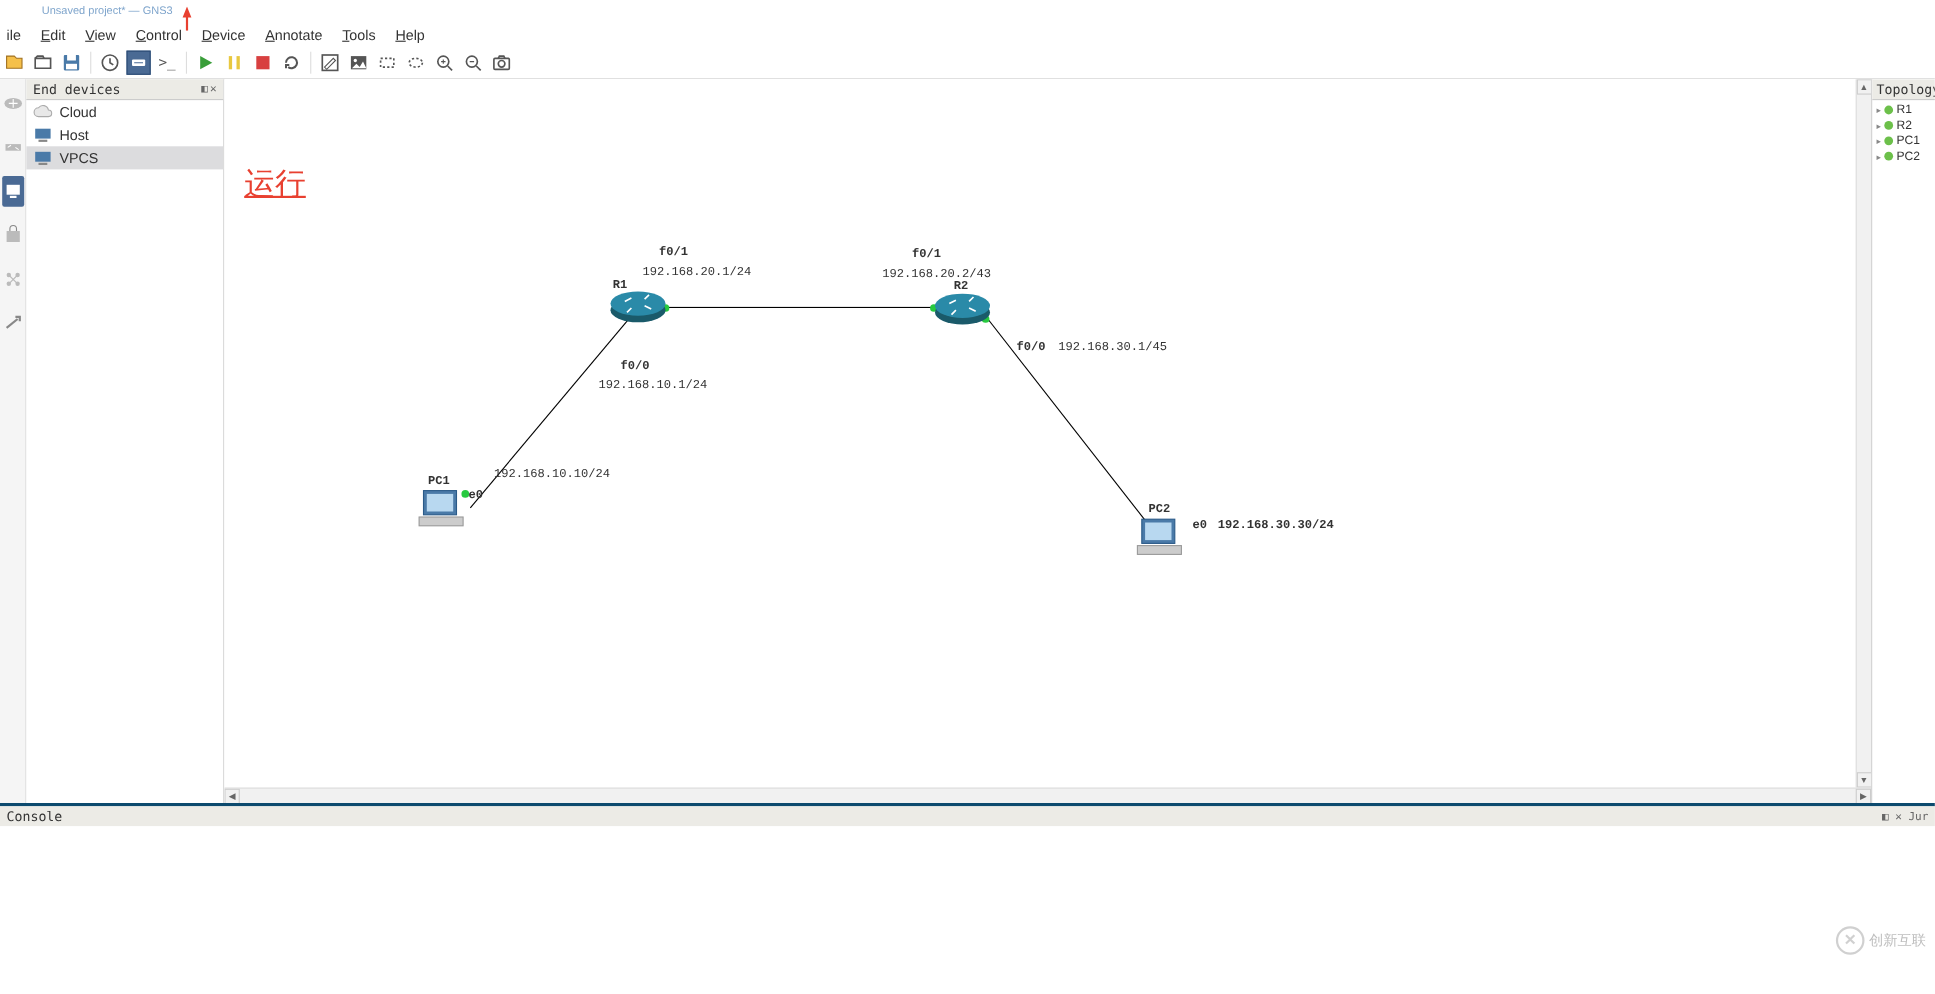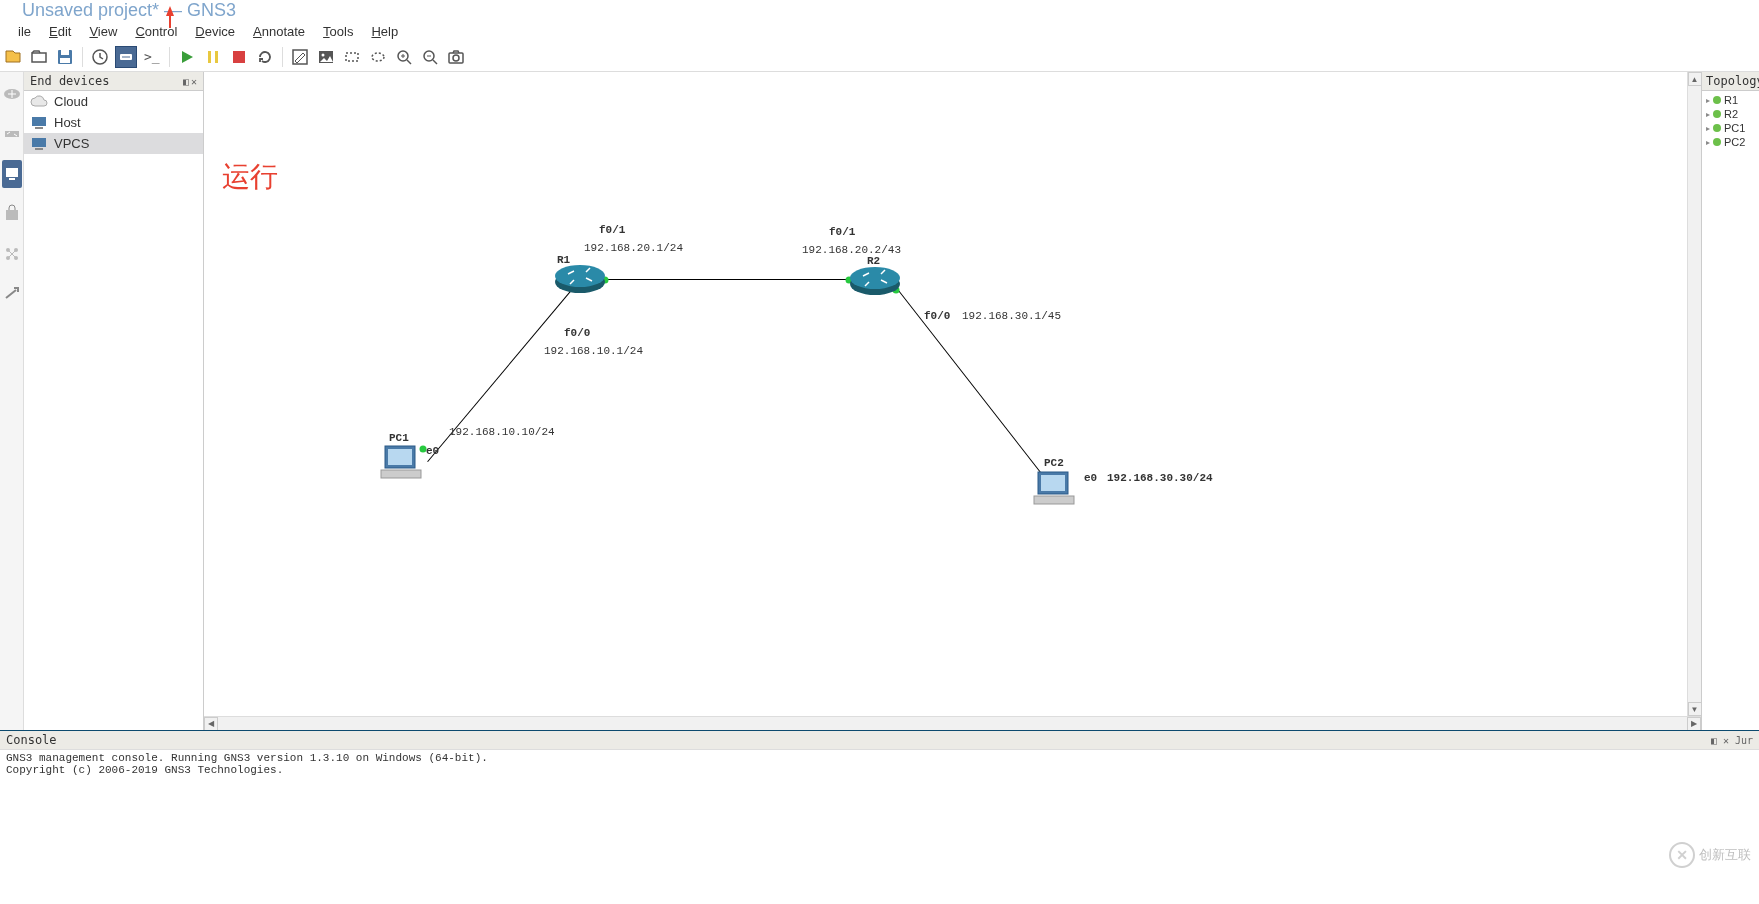--- a/index.html
+++ b/index.html
@@ -1,21 +1,21 @@
 <!DOCTYPE html>
 <html><head>
 <meta charset="utf-8">
 <style>
   * { box-sizing: border-box; margin: 0; padding: 0; }
   body { font-family: "Microsoft YaHei", Arial, sans-serif; font-size: 12px; background: #fff; color: #333; overflow: hidden; width: 1759px; height: 904px; position: relative; }
 
-  .title-bar { height: 20px; display: flex; align-items: center; padding-left: 4px; color: #7fa5cc; font-size: 18px; }
+  .title-bar { height: 20px; display: flex; align-items: center; padding-left: 20px; color: #7fa5cc; font-size: 10px; }
   .title-bar .icon-placeholder { width: 14px; height: 14px; background: #ccc; margin-right: 4px; opacity: 0; }
 
-  .menu-bar { height: 22px; display: flex; align-items: center; padding-left: 14px; gap: 10px; background: #fff; }
+  .menu-bar { height: 22px; display: flex; align-items: center; padding-left: 2px; gap: 10px; background: #fff; }
   .menu-item { font-size: 13px; color: #333; padding: 2px 4px; cursor: default; }
   .menu-item .ul { text-decoration: underline; }
 
   .toolbar { height: 30px; display: flex; align-items: center; padding: 0 2px; gap: 4px; background: #fff; border-bottom: 1px solid #ddd; }
   .tb-btn { width: 22px; height: 22px; display: inline-flex; align-items: center; justify-content: center; color: #555; }
   .tb-sep { width: 1px; height: 20px; background: #ddd; margin: 0 2px; }
 
   .main-area { display: flex; height: 658px; }
 
   .left-vertical-bar { width: 24px; background: #f5f5f5; display: flex; flex-direction: column; align-items: center; gap: 12px; padding-top: 8px; border-right: 1px solid #ddd; }
@@ -50,21 +50,21 @@
   .v-scrollbar { position: absolute; top: 0; right: 0; bottom: 14px; width: 14px; background: #f1f1f1; border-left: 1px solid #ddd; display: flex; flex-direction: column; align-items: center; }
   .v-scrollbar .arrow { width: 14px; height: 14px; display: flex; align-items: center; justify-content: center; font-size: 8px; color: #666; background: #f1f1f1; border: 1px solid #ccc; }
 
   .topology-panel { width: 58px; border-left: 1px solid #ccc; background: #fff; overflow: hidden; }
   .topo-header { background: #ecebe6; padding: 2px 4px; font-family: monospace; font-size: 12px; border-bottom: 1px solid #ccc; }
   .topo-list { padding: 2px 0; }
   .topo-item { display: flex; align-items: center; gap: 3px; padding: 1px 4px; font-size: 11px; white-space: nowrap; }
   .topo-item .chev { color: #888; font-size: 8px; }
   .topo-item .dot { width: 8px; height: 8px; border-radius: 50%; background: #6cc04a; }
 
-  .console-panel { border-top: 1px solid #0c4a6e; }
+  .console-panel { border-top: 3px solid #0c4a6e; }
   .console-header { background: #ecebe6; padding: 2px 6px; font-family: monospace; font-size: 12px; display: flex; justify-content: space-between; align-items: center; }
   .console-header .right { display: flex; gap: 6px; align-items: center; font-size: 10px; color: #666; }
   .console-body { padding: 2px 6px; font-family: "Courier New", monospace; font-size: 11px; white-space: pre-wrap; border-top: 1px solid #ddd; height: 40px; }
 
   .watermark { position: absolute; right: 8px; bottom: 36px; display: flex; align-items: center; gap: 4px; opacity: 0.55; font-size: 13px; color: #888; font-family: "Microsoft YaHei"; }
   .watermark .wm-logo { width: 26px; height: 26px; border: 2px solid #aaa; border-radius: 50%; display: flex; align-items: center; justify-content: center; font-size: 14px; color: #aaa; font-weight: bold; }
 </style>
 </head>
 <body>
 
@@ -269,21 +269,21 @@
             <rect x="5" y="11" width="8" height="2" fill="#888"></rect>
           </svg>
         <span>VPCS</span>
       </div>
     </div>
   </div>
 
   <div class="canvas-wrap">
     <div class="canvas">
 
-      <div class="annot" style="top:86px;left:18px;">运行</div>
+      <div class="annot" style="top:76px;left:18px;text-decoration:underline;">运行</div>
 
       <div class="link-line" style="left:400px;top:207px;width:250px;transform:rotate(0deg);"></div>
       <div class="link-line" style="left:375px;top:210px;width:235px;transform:rotate(130deg);"></div>
       <div class="link-line" style="left:690px;top:212px;width:260px;transform:rotate(52deg);"></div>
 
       <div class="link-dot" style="left:401px;top:208px;"></div>
       <div class="link-dot" style="left:645px;top:208px;"></div>
       <div class="link-dot" style="left:371px;top:215px;"></div>
       <div class="link-dot" style="left:219px;top:377px;"></div>
       <div class="link-dot" style="left:692px;top:218px;"></div>
@@ -381,20 +381,18 @@
 
 <div class="console-panel">
   <div class="console-header">
     <span>Console</span>
     <span class="right">
       <span>◧</span>
       <span>✕</span>
       <span>Jur</span>
     </span>
   </div>
-  <div class="console-body"><span>GNS3 management console. Running GNS3 version 1.3.10 on Windows (64-bit).</span>
-<span>Copyright (c) 2006-2019 GNS3 Technologies.</span></div>
 </div>
 
 <div class="watermark">
   <span class="wm-logo">✕</span>
   <span>创新互联</span>
 </div>
 
 </body></html>

